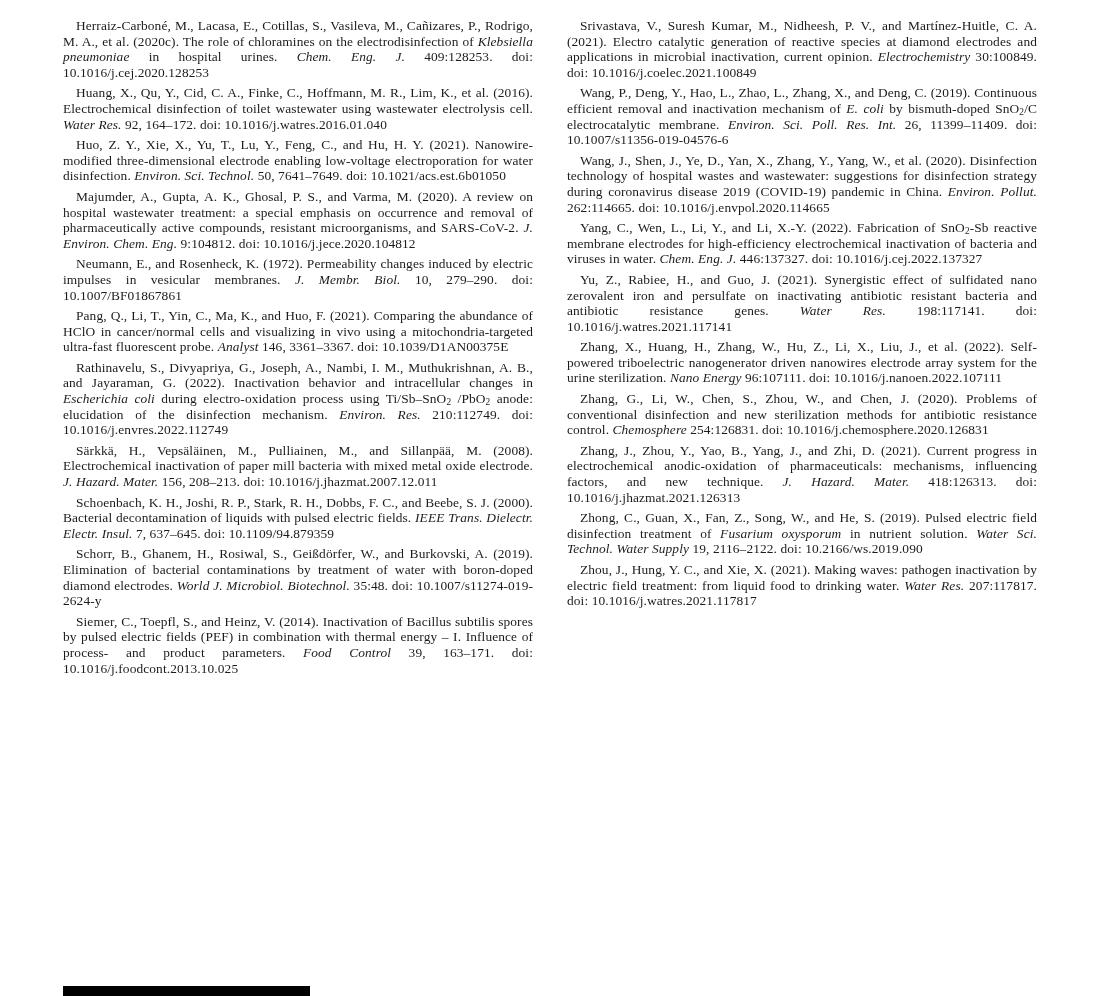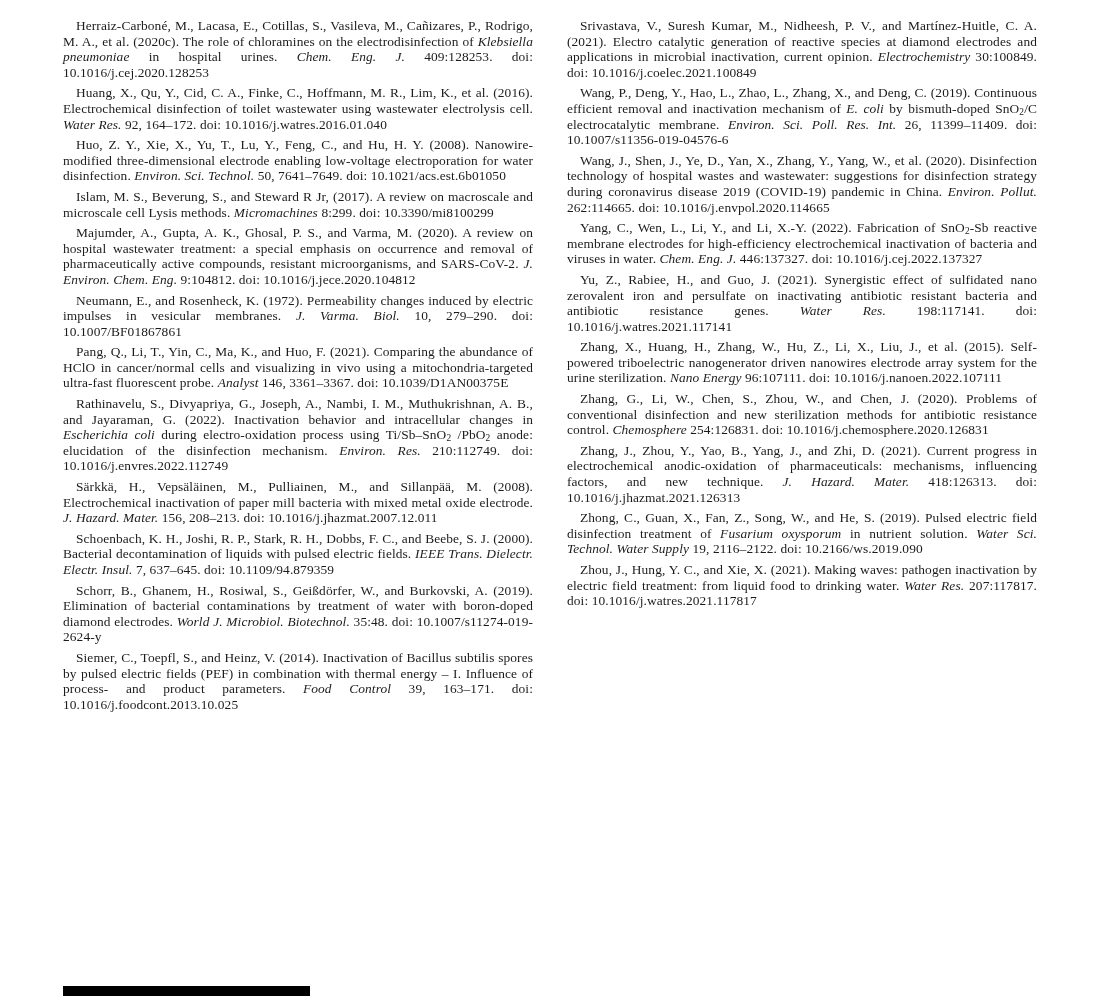--- a/index.html
+++ b/index.html
@@ -58,38 +58,37 @@
   }
 </style>
 </head>
 <body>
 
 <div class="page">
   <div class="columns">
     <div class="column">
         <p class="ref"><span class="pl">Herraiz-Carboné, M., Lacasa, E., Cotillas, S., Vasileva, M., Cañizares, P., Rodrigo, M. A., et al. (2020c). The role of chloramines on the electrodisinfection of </span><span class="it">Klebsiella pneumoniae</span><span class="pl"> in hospital urines. </span><span class="it">Chem. Eng. J.</span><span class="pl"> 409:128253. doi: 10.1016/j.cej.2020.128253</span></p>
         <p class="ref"><span class="pl">Huang, X., Qu, Y., Cid, C. A., Finke, C., Hoffmann, M. R., Lim, K., et al. (2016). Electrochemical disinfection of toilet wastewater using wastewater electrolysis cell. </span><span class="it">Water Res.</span><span class="pl"> 92, 164–172. doi: 10.1016/j.watres.2016.01.040</span></p>
-        <p class="ref"><span class="pl">Huo, Z. Y., Xie, X., Yu, T., Lu, Y., Feng, C., and Hu, H. Y. (2008). Nanowire-modified three-dimensional electrode enabling low-voltage electroporation for water disinfection. </span><span class="it">Environ. Sci. Technol.</span><span class="pl"> 50, 7641–7649. doi: 10.1021/acs.est.6b01050</span></p>
-        <p class="ref"><span class="pl">Islam, M. S., Beverung, S., and Steward R Jr, (2017). A review on macroscale and microscale cell Lysis methods. </span><span class="it">Micromachines</span><span class="pl"> 8:299. doi: 10.3390/mi8100299</span></p>
+        <p class="ref"><span class="pl">Huo, Z. Y., Xie, X., Yu, T., Lu, Y., Feng, C., and Hu, H. Y. (2021). Nanowire-modified three-dimensional electrode enabling low-voltage electroporation for water disinfection. </span><span class="it">Environ. Sci. Technol.</span><span class="pl"> 50, 7641–7649. doi: 10.1021/acs.est.6b01050</span></p>
         <p class="ref"><span class="pl">Majumder, A., Gupta, A. K., Ghosal, P. S., and Varma, M. (2020). A review on hospital wastewater treatment: a special emphasis on occurrence and removal of pharmaceutically active compounds, resistant microorganisms, and SARS-CoV-2. </span><span class="it">J. Environ. Chem. Eng.</span><span class="pl"> 9:104812. doi: 10.1016/j.jece.2020.104812</span></p>
-        <p class="ref"><span class="pl">Neumann, E., and Rosenheck, K. (1972). Permeability changes induced by electric impulses in vesicular membranes. </span><span class="it">J. Varma. Biol.</span><span class="pl"> 10, 279–290. doi: 10.1007/BF01867861</span></p>
+        <p class="ref"><span class="pl">Neumann, E., and Rosenheck, K. (1972). Permeability changes induced by electric impulses in vesicular membranes. </span><span class="it">J. Membr. Biol.</span><span class="pl"> 10, 279–290. doi: 10.1007/BF01867861</span></p>
         <p class="ref"><span class="pl">Pang, Q., Li, T., Yin, C., Ma, K., and Huo, F. (2021). Comparing the abundance of HClO in cancer/normal cells and visualizing in vivo using a mitochondria-targeted ultra-fast fluorescent probe. </span><span class="it">Analyst</span><span class="pl"> 146, 3361–3367. doi: 10.1039/D1AN00375E</span></p>
         <p class="ref"><span class="pl">Rathinavelu, S., Divyapriya, G., Joseph, A., Nambi, I. M., Muthukrishnan, A. B., and Jayaraman, G. (2022). Inactivation behavior and intracellular changes in </span><span class="it">Escherichia coli</span><span class="pl"> during electro-oxidation process using Ti/Sb–SnO</span><span class="sb">2</span><span class="pl"> /PbO</span><span class="sb">2</span><span class="pl"> anode: elucidation of the disinfection mechanism. </span><span class="it">Environ. Res.</span><span class="pl"> 210:112749. doi: 10.1016/j.envres.2022.112749</span></p>
         <p class="ref"><span class="pl">Särkkä, H., Vepsäläinen, M., Pulliainen, M., and Sillanpää, M. (2008). Electrochemical inactivation of paper mill bacteria with mixed metal oxide electrode. </span><span class="it">J. Hazard. Mater.</span><span class="pl"> 156, 208–213. doi: 10.1016/j.jhazmat.2007.12.011</span></p>
         <p class="ref"><span class="pl">Schoenbach, K. H., Joshi, R. P., Stark, R. H., Dobbs, F. C., and Beebe, S. J. (2000). Bacterial decontamination of liquids with pulsed electric fields. </span><span class="it">IEEE Trans. Dielectr. Electr. Insul.</span><span class="pl"> 7, 637–645. doi: 10.1109/94.879359</span></p>
         <p class="ref"><span class="pl">Schorr, B., Ghanem, H., Rosiwal, S., Geißdörfer, W., and Burkovski, A. (2019). Elimination of bacterial contaminations by treatment of water with boron-doped diamond electrodes. </span><span class="it">World J. Microbiol. Biotechnol.</span><span class="pl"> 35:48. doi: 10.1007/s11274-019-2624-y</span></p>
         <p class="ref"><span class="pl">Siemer, C., Toepfl, S., and Heinz, V. (2014). Inactivation of Bacillus subtilis spores by pulsed electric fields (PEF) in combination with thermal energy – I. Influence of process- and product parameters. </span><span class="it">Food Control</span><span class="pl"> 39, 163–171. doi: 10.1016/j.foodcont.2013.10.025</span></p>
       </div>
     <div class="column">
         <p class="ref"><span class="pl">Srivastava, V., Suresh Kumar, M., Nidheesh, P. V., and Martínez-Huitle, C. A. (2021). Electro catalytic generation of reactive species at diamond electrodes and applications in microbial inactivation, current opinion. </span><span class="it">Electrochemistry</span><span class="pl"> 30:100849. doi: 10.1016/j.coelec.2021.100849</span></p>
         <p class="ref"><span class="pl">Wang, P., Deng, Y., Hao, L., Zhao, L., Zhang, X., and Deng, C. (2019). Continuous efficient removal and inactivation mechanism of </span><span class="it">E. coli</span><span class="pl"> by bismuth-doped SnO</span><span class="sb">2</span><span class="pl">/C electrocatalytic membrane. </span><span class="it">Environ. Sci. Poll. Res. Int.</span><span class="pl"> 26, 11399–11409. doi: 10.1007/s11356-019-04576-6</span></p>
         <p class="ref"><span class="pl">Wang, J., Shen, J., Ye, D., Yan, X., Zhang, Y., Yang, W., et al. (2020). Disinfection technology of hospital wastes and wastewater: suggestions for disinfection strategy during coronavirus disease 2019 (COVID-19) pandemic in China. </span><span class="it">Environ. Pollut.</span><span class="pl"> 262:114665. doi: 10.1016/j.envpol.2020.114665</span></p>
         <p class="ref"><span class="pl">Yang, C., Wen, L., Li, Y., and Li, X.-Y. (2022). Fabrication of SnO</span><span class="sb">2</span><span class="pl">-Sb reactive membrane electrodes for high-efficiency electrochemical inactivation of bacteria and viruses in water. </span><span class="it">Chem. Eng. J.</span><span class="pl"> 446:137327. doi: 10.1016/j.cej.2022.137327</span></p>
         <p class="ref"><span class="pl">Yu, Z., Rabiee, H., and Guo, J. (2021). Synergistic effect of sulfidated nano zerovalent iron and persulfate on inactivating antibiotic resistant bacteria and antibiotic resistance genes. </span><span class="it">Water Res.</span><span class="pl"> 198:117141. doi: 10.1016/j.watres.2021.117141</span></p>
-        <p class="ref"><span class="pl">Zhang, X., Huang, H., Zhang, W., Hu, Z., Li, X., Liu, J., et al. (2015). Self-powered triboelectric nanogenerator driven nanowires electrode array system for the urine sterilization. </span><span class="it">Nano Energy</span><span class="pl"> 96:107111. doi: 10.1016/j.nanoen.2022.107111</span></p>
+        <p class="ref"><span class="pl">Zhang, X., Huang, H., Zhang, W., Hu, Z., Li, X., Liu, J., et al. (2022). Self-powered triboelectric nanogenerator driven nanowires electrode array system for the urine sterilization. </span><span class="it">Nano Energy</span><span class="pl"> 96:107111. doi: 10.1016/j.nanoen.2022.107111</span></p>
         <p class="ref"><span class="pl">Zhang, G., Li, W., Chen, S., Zhou, W., and Chen, J. (2020). Problems of conventional disinfection and new sterilization methods for antibiotic resistance control. </span><span class="it">Chemosphere</span><span class="pl"> 254:126831. doi: 10.1016/j.chemosphere.2020.126831</span></p>
         <p class="ref"><span class="pl">Zhang, J., Zhou, Y., Yao, B., Yang, J., and Zhi, D. (2021). Current progress in electrochemical anodic-oxidation of pharmaceuticals: mechanisms, influencing factors, and new technique. </span><span class="it">J. Hazard. Mater.</span><span class="pl"> 418:126313. doi: 10.1016/j.jhazmat.2021.126313</span></p>
         <p class="ref"><span class="pl">Zhong, C., Guan, X., Fan, Z., Song, W., and He, S. (2019). Pulsed electric field disinfection treatment of </span><span class="it">Fusarium oxysporum</span><span class="pl"> in nutrient solution. </span><span class="it">Water Sci. Technol. Water Supply</span><span class="pl"> 19, 2116–2122. doi: 10.2166/ws.2019.090</span></p>
         <p class="ref"><span class="pl">Zhou, J., Hung, Y. C., and Xie, X. (2021). Making waves: pathogen inactivation by electric field treatment: from liquid food to drinking water. </span><span class="it">Water Res.</span><span class="pl"> 207:117817. doi: 10.1016/j.watres.2021.117817</span></p>
       </div>
   </div>
   <div class="edge-bar"></div>
 </div>
 
 </body></html>

